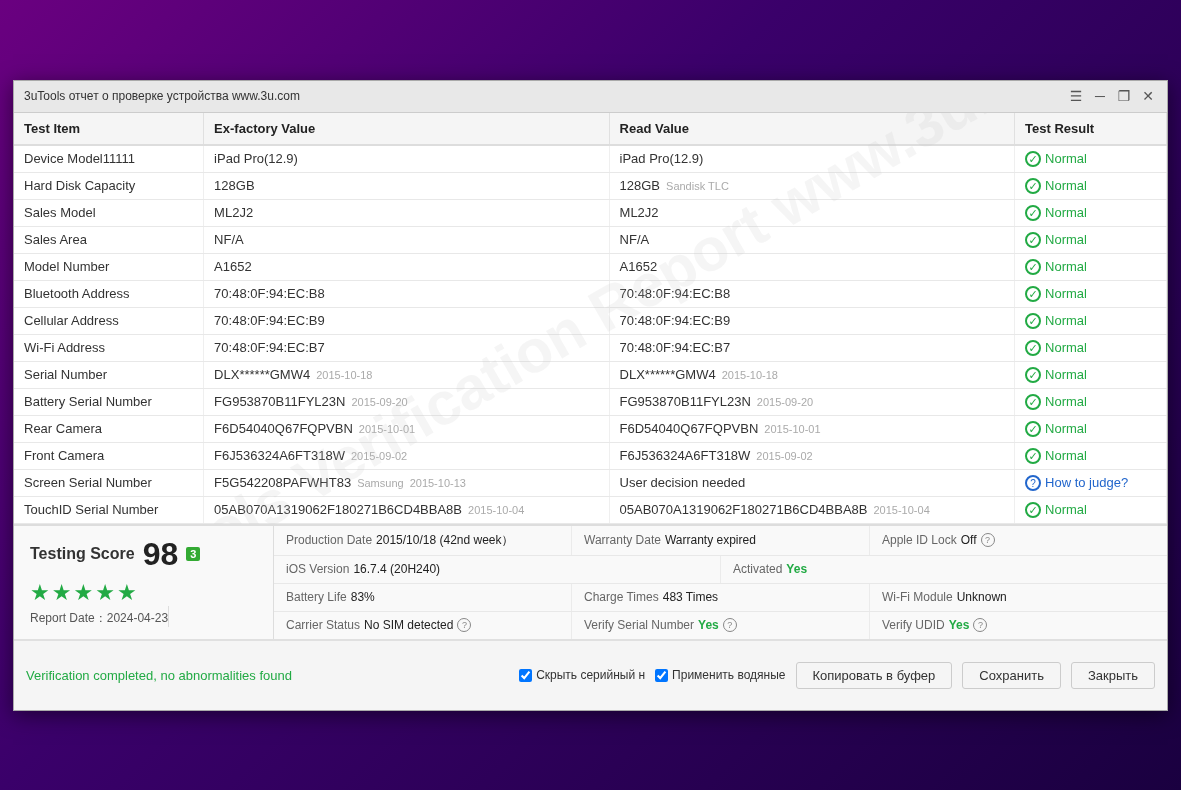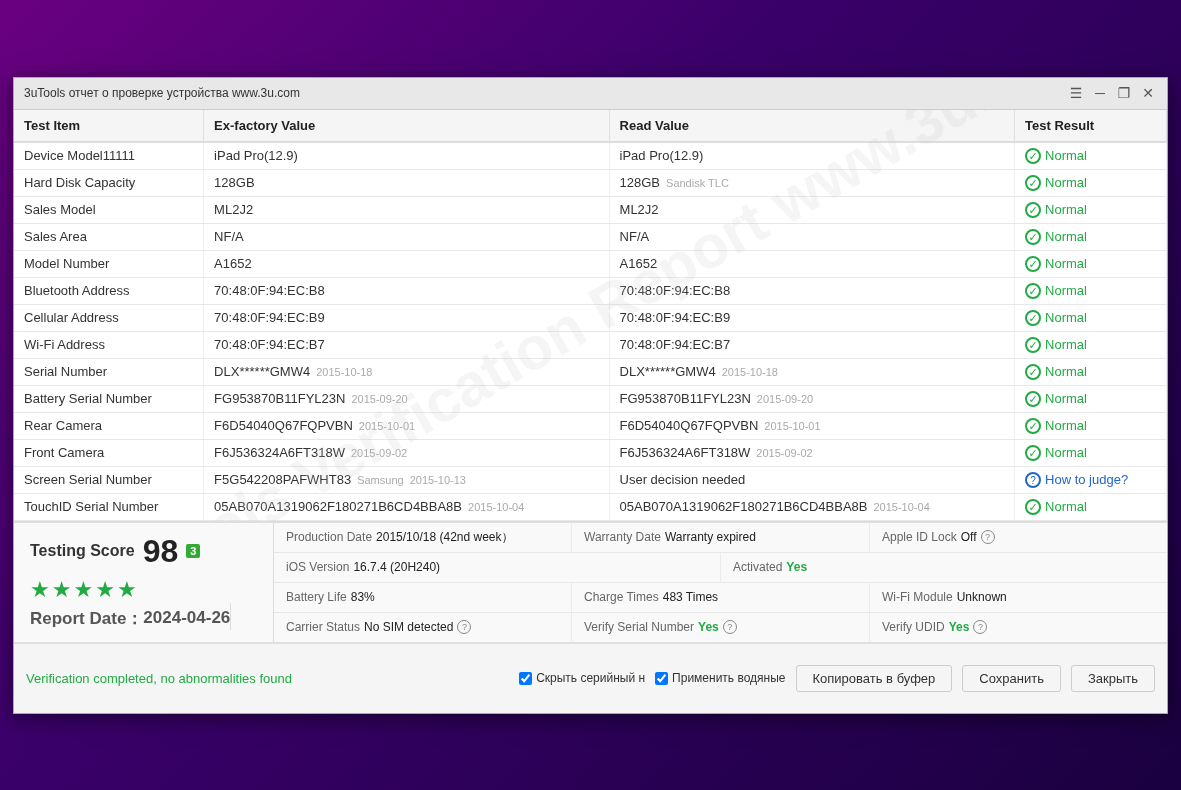--- a/index.html
+++ b/index.html
@@ -234,26 +234,25 @@
       border-radius: 50%;
       border: 1.5px solid #888;
       color: #888;
       font-size: 9px;
       text-align: center;
       line-height: 12px;
       cursor: pointer;
     }
     .report-date-row {
       padding: 4px 16px 6px 16px;
-      font-size: 17px;
+      font-size: 12px;
       color: #555;
       border-right: 1px solid #ddd;
       display: flex;
       align-items: center;
-      font-weight: bold;
     }
     .footer-bar {
       display: flex;
       align-items: center;
       padding: 21px 12px;
       border-top: 1px solid #e0e0e0;
       gap: 10px;
       background: #f5f5f5;
     }
     .verify-text {
@@ -478,21 +477,21 @@
         </div>
         <div class="stars">
           <span class="star">★</span>
           <span class="star">★</span>
           <span class="star">★</span>
           <span class="star">★</span>
           <span class="star">★</span>
         </div>
         <div class="report-date-row" style="padding: 4px 0 0 0;">
           <span>Report Date：</span>
-          <span>2024-04-26</span>
+          <span>2024-04-23</span>
         </div>
       </div>
 
       <div class="info-grid" id="info-grid">
       <div class="info-row">
             <div class="info-cell">
               <span class="info-key">Production Date  </span>
               <span class="info-val">2015/10/18 (42nd week）</span>
             </div>
             <div class="info-cell">

